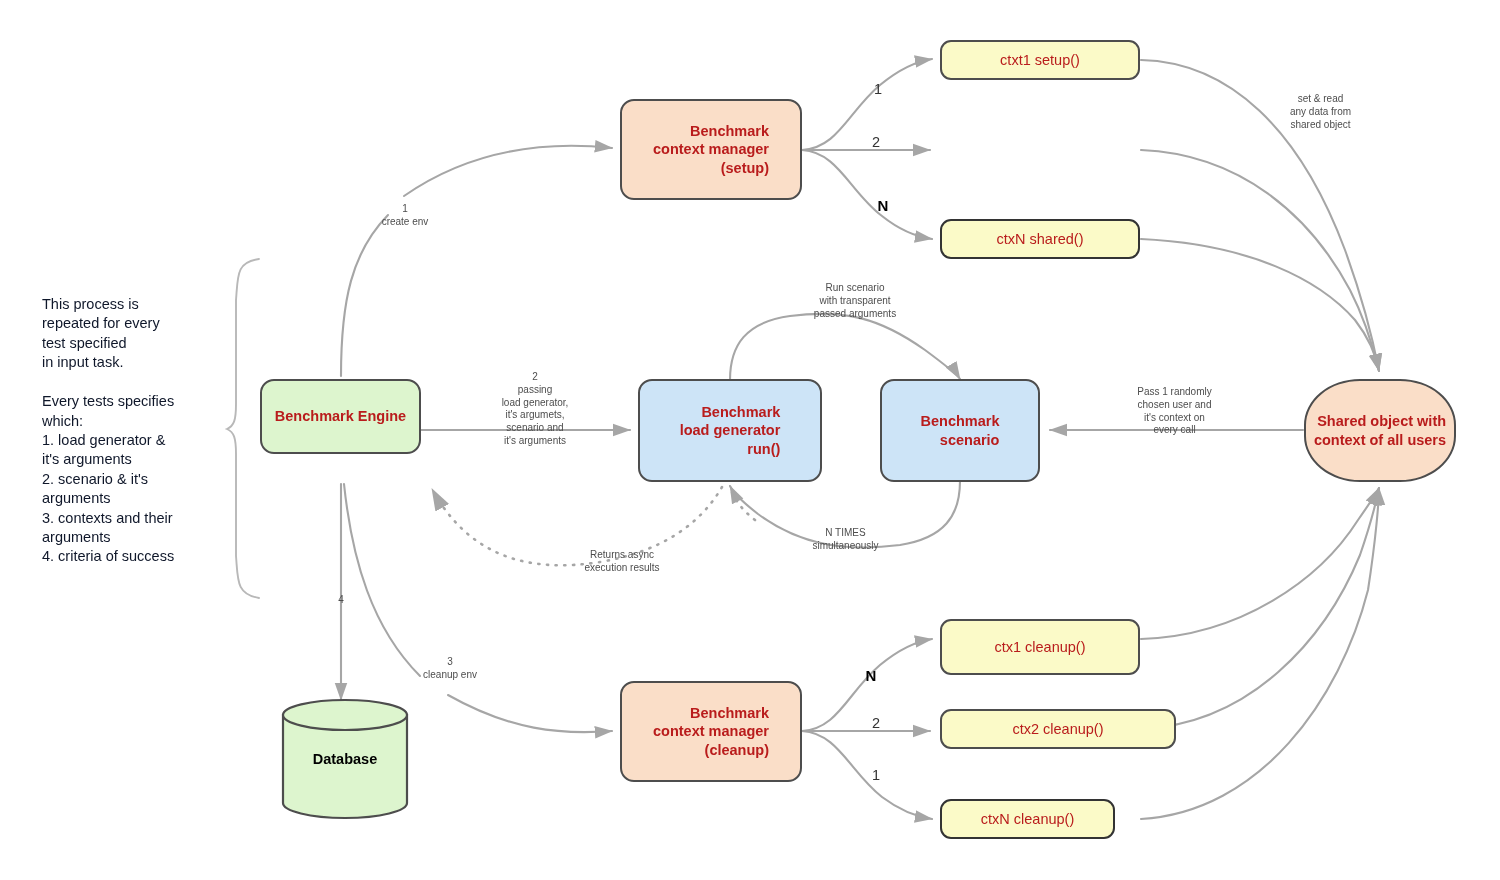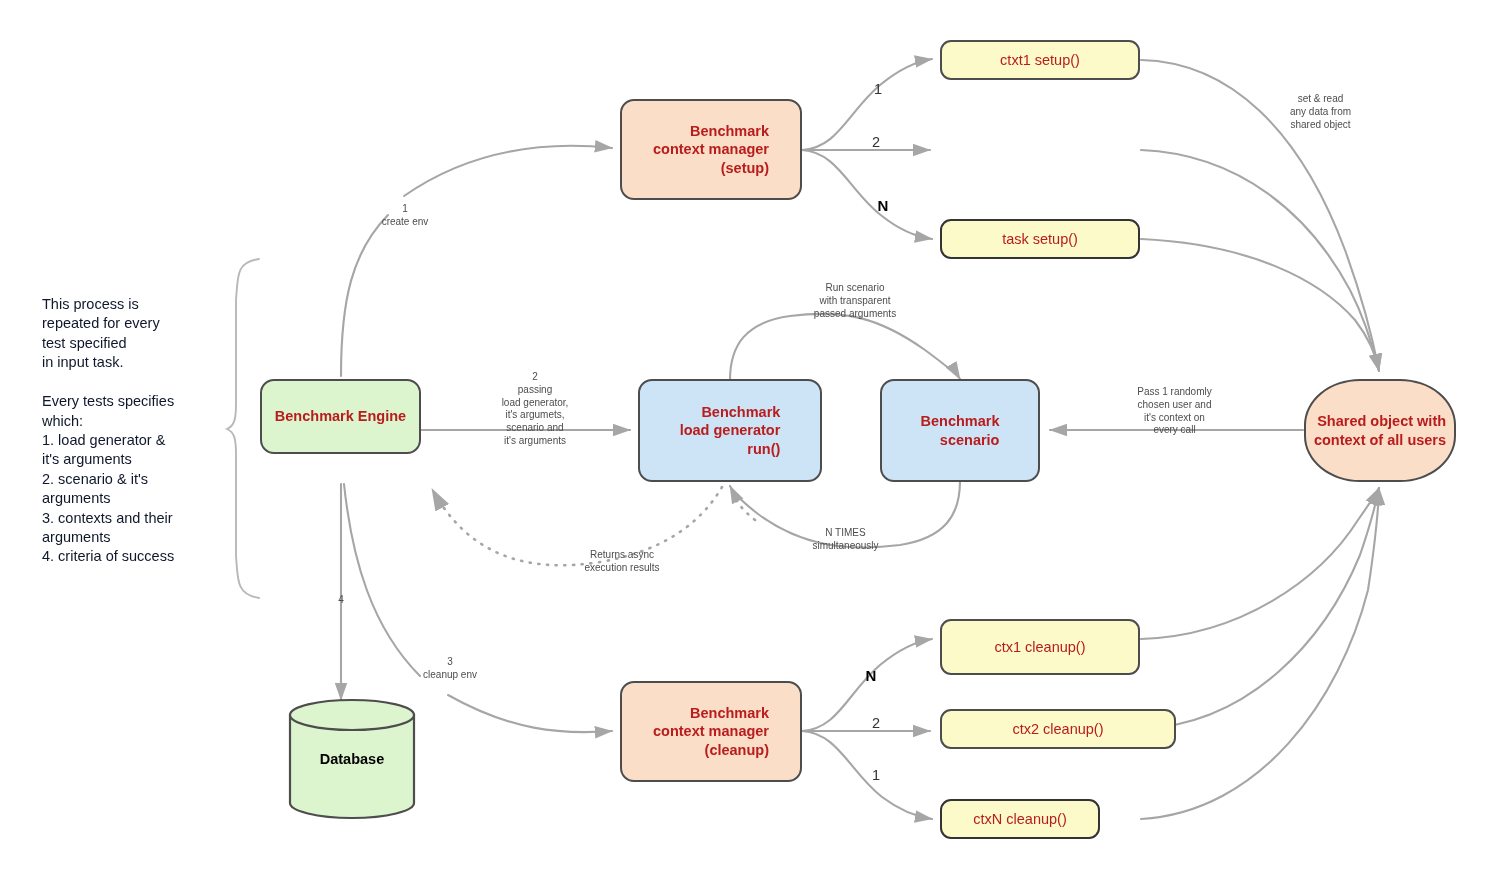--- a/index.html
+++ b/index.html
@@ -173,36 +173,36 @@
   <div class="node blue bold r8" style="left: 880px; top: 379px; width: 160px; height: 103px; white-space: pre-line;">Benchmark
 scenario</div>
 
   <div class="node peach bold capsule" style="left: 1304px; top: 379px; width: 152px; height: 103px; white-space: pre-line;">Shared object with
 context of all users</div>
 
   <div class="node peach bold r8" style="left: 620px; top: 681px; width: 182px; height: 101px; white-space: pre-line;">Benchmark
 context manager
 (cleanup)</div>
 
-  <div class="db" style="left:288px; top:697px; width:152px; height:124px;">
+  <div class="db" style="left:281px; top:697px; width:152px; height:124px;">
     <svg width="128" height="124" viewBox="0 0 128 124">
       <path d="M2,18 L2,106 C2,114 29,121 64,121 C99,121 126,114 126,106 L126,18 Z" fill="#ddf5ce" stroke="#4d4d4d" stroke-width="2.2"></path>
       <ellipse cx="64" cy="18" rx="62" ry="15" fill="#ddf5ce" stroke="#4d4d4d" stroke-width="2.2"></ellipse>
     </svg>
     <div style="position:absolute; left:0; top:0; width:128px; height:124px;
                 display:flex; align-items:center; justify-content:center;
                 font-weight:bold; font-size:14.5px; color:#000;">Database</div>
   </div>
 
   <div class="node yellow plain r10" style="left:940px; top:40px; width:200px; height:40px;">ctxt1 setup()</div>
-  <div class="node yellow plain r10 thick" style="left:940px; top:219px; width:200px; height:40px;">task setup()</div>
+  <div class="node yellow plain r10 thick" style="left:940px; top:219px; width:200px; height:40px;">ctxN shared()</div>
 
   <div class="node yellow plain r10" style="left:940px; top:619px; width:200px; height:56px;">ctx1 cleanup()</div>
   <div class="node yellow plain r10" style="left:940px; top:709px; width:236px; height:40px;">ctx2 cleanup()</div>
-  <div class="node yellow plain r10 thick" style="left:940px; top:799px; width:160px; height:40px;">ctxN cleanup()</div>
+  <div class="node yellow plain r10 thick" style="left:940px; top:799px; width:175px; height:40px;">ctxN cleanup()</div>
 
   <div class="edge-label" style="left: 340px; top: 203px; width: 130px; white-space: pre-line;">1
 create env</div>
 
   <div class="edge-label" style="left: 455px; top: 371px; width: 160px; white-space: pre-line;">2
 passing
 load generator,
 it's argumets,
 scenario and
 it's arguments</div>

